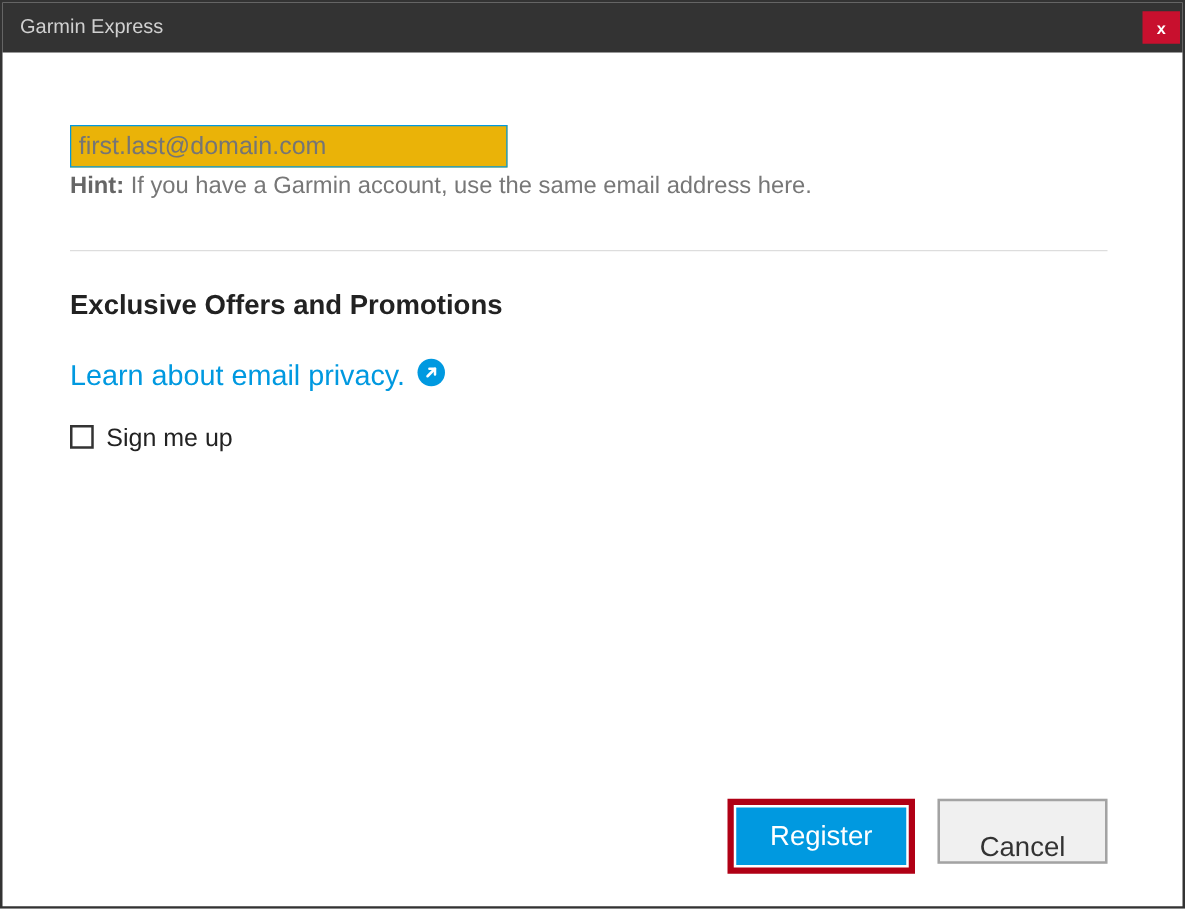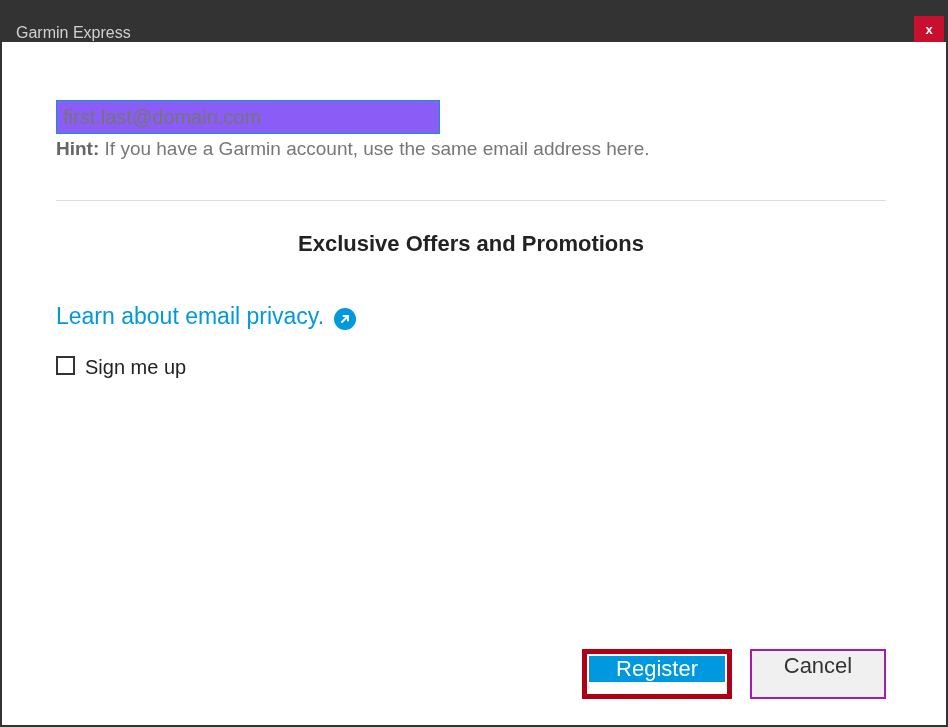--- a/index.html
+++ b/index.html
@@ -19,21 +19,21 @@
       height: 100%;
       border: 2px solid #333;
       display: flex;
       flex-direction: column;
     }
     .titlebar {
       background: #333333;
       color: #cccccc;
       display: flex;
       justify-content: space-between;
-      align-items: flex-end;
+      align-items: center;
       height: 40px;
       padding-left: 14px;
     }
     .titlebar-text {
       font-size: 16px;
       color: #d0d0d0;
     }
     .close-btn {
       background: #c8102e;
       color: #ffffff;
@@ -59,26 +59,26 @@
       color: #222;
       margin-bottom: 38px;
     }
     .instruction {
       font-size: 23px;
       color: #222;
       margin-bottom: 26px;
       font-weight: 400;
     }
     .email-input {
-      width: 384px;
+      width: 350px;
       height: 34px;
       border: 1px solid #0099e0;
       font-size: 20px;
       padding: 3px 6px;
-      background: #8b5cf6;
+      background: #eab308;
       color: #222;
       font-family: "Segoe UI", Arial, sans-serif;
       outline: none;
     }
     .hint-line {
       margin-top: 4px;
       font-size: 19px;
       color: #777;
     }
     .hint-label {
@@ -87,35 +87,34 @@
     }
     .divider {
       border: none;
       border-top: 1px solid #ddd;
       margin: 40px 0 30px 0;
     }
     .section-title {
       font-size: 22px;
       font-weight: bold;
       color: #222;
-      margin-bottom: 46px;
-      text-align: center;
+      margin-bottom: 30px;
     }
     .section-desc {
       font-size: 23px;
       color: #222;
       line-height: 1.4;
       margin-bottom: 28px;
     }
     .privacy-link {
       color: #0099e0;
       font-size: 23px;
       text-decoration: none;
       display: inline-flex;
-      align-items: flex-end;
+      align-items: flex-start;
       margin-bottom: 26px;
       cursor: pointer;
     }
     .ext-icon {
       display: inline-flex;
       align-items: center;
       justify-content: center;
       background: #0099e0;
       color: #fff;
       border-radius: 50%;
@@ -158,27 +157,27 @@
       cursor: pointer;
       font-family: "Segoe UI", Arial, sans-serif;
       min-width: 136px;
       text-align: center;
       display: inline-block;
     }
     .btn-primary {
       background: #0099e0;
       color: #fff;
       border: none;
-      padding: 0 26px;
+      padding: 10px 26px;
     }
     .btn-secondary {
       background: #f0f0f0;
       color: #333;
-      border: 2px solid #a21caf;
-      padding: 2px 26px;
+      border: 2px solid #a3a3a3;
+      padding: 24px 26px;
       height: 50px;
     }
   </style>
 </head>
 <body>
 
 <div class="window">
   <div class="titlebar">
     <span class="titlebar-text">Garmin Express</span>
     <div class="close-btn">

